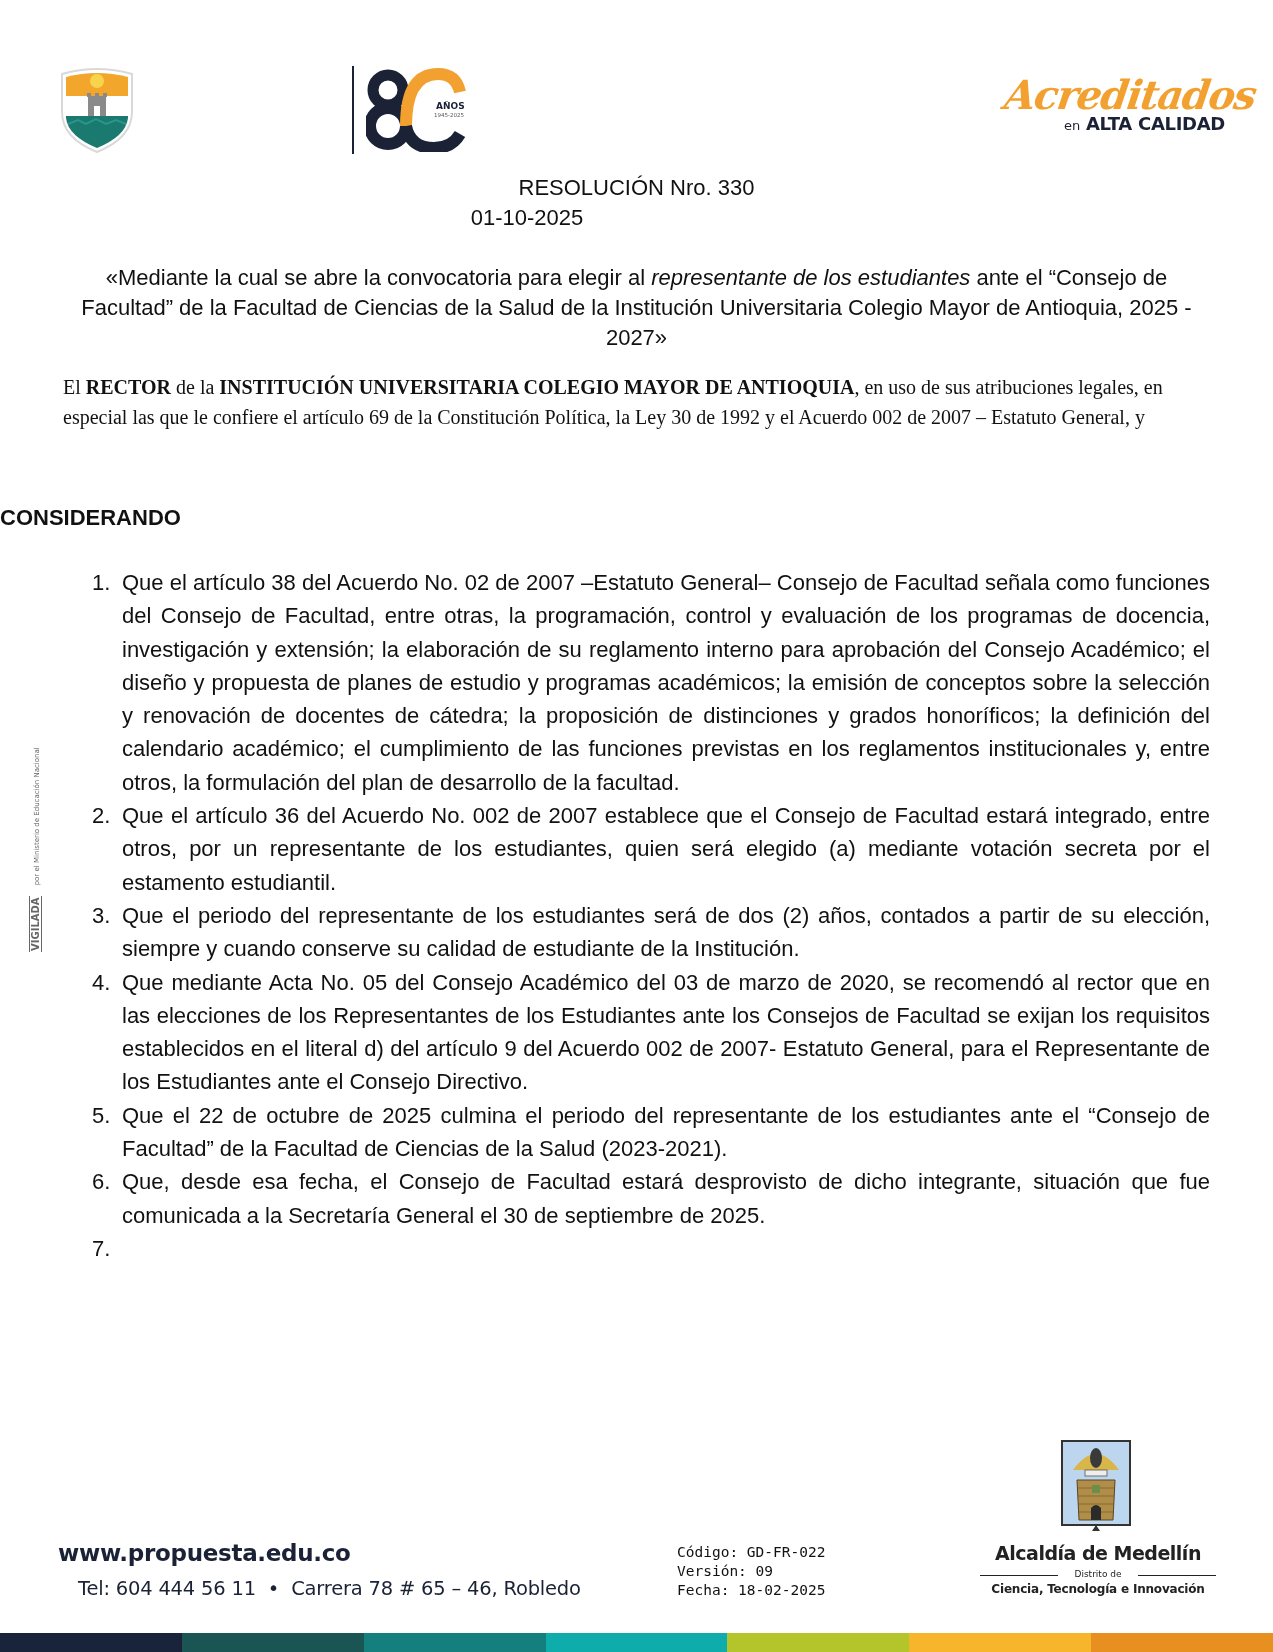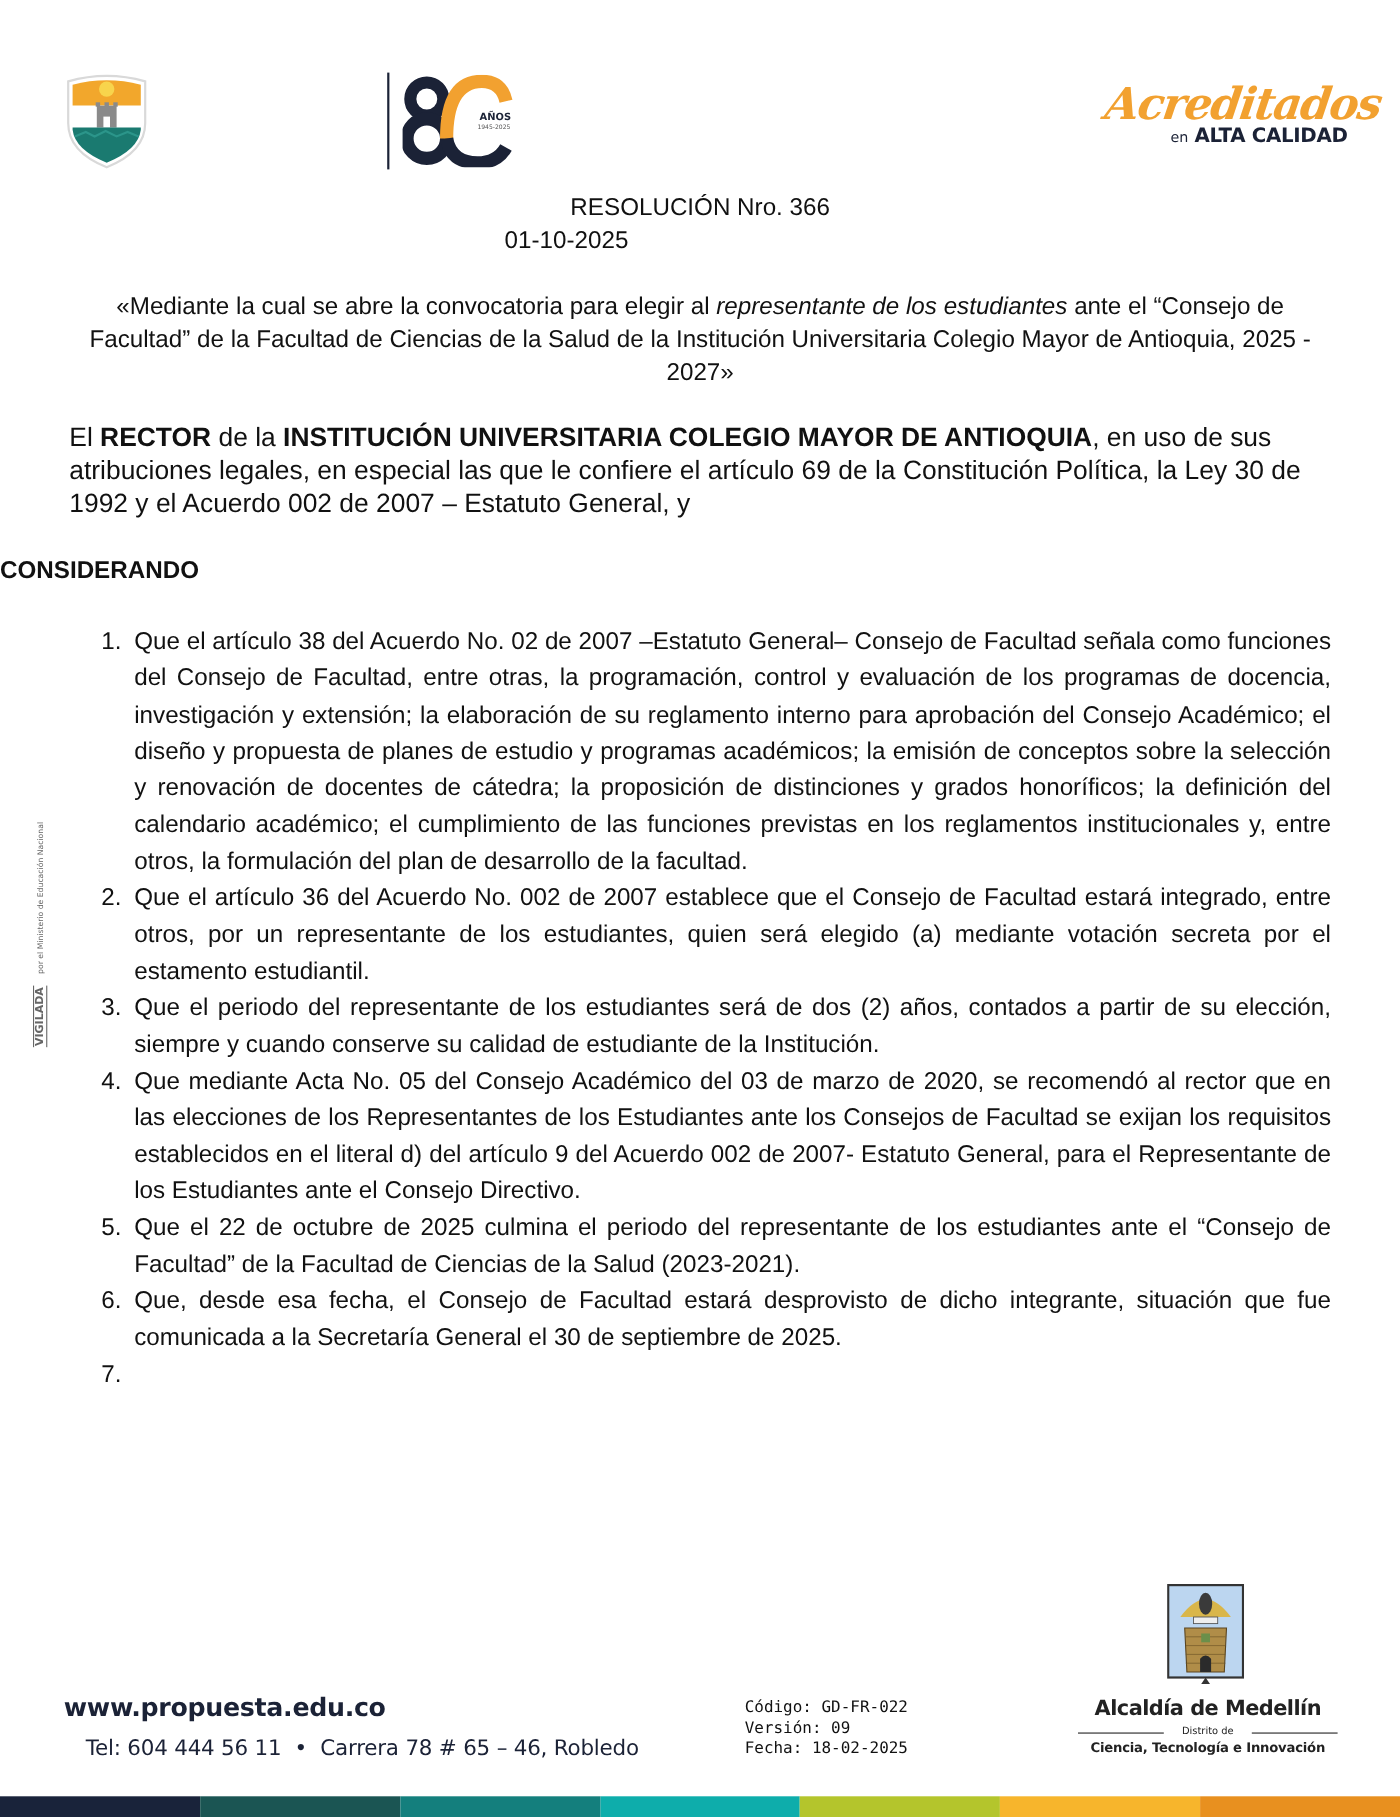--- a/index.html
+++ b/index.html
@@ -20,24 +20,24 @@
   .acreditados .script { font-family: "DejaVu Serif", serif; font-style: italic; font-weight: bold; font-size: 40px; color: #f2a130; letter-spacing: -1.5px; line-height: 46px; transform: skewX(-8deg); display: inline-block; }
   .acreditados .sub { font-family: "DejaVu Sans", sans-serif; color: #1b2236; font-size: 18px; line-height: 20px; margin-top: -4px; }
   .acreditados .sub .en { font-size: 13px; font-weight: normal; }
   .acreditados .sub .alta { font-weight: bold; letter-spacing: -0.3px; text-align: right; }
 
   
   .vigilada { position: absolute; left: 24px; top: 952px; transform-origin: 0 0; transform: rotate(-90deg); white-space: nowrap; font-family: "DejaVu Sans", sans-serif; color: #666; }
   .vigilada .v1 { font-size: 10px; font-weight: bold; border-top: 1px solid #666; border-bottom: 1px solid #666; padding: 0 1px; }
   .vigilada .v2 { font-size: 7px; margin-left: 6px; }
   .res-title { position: absolute; left: 0; width: 1273px; top: 173px; text-align: center; font-size: 22px; line-height: 30px; }
-  .res-date { position: absolute; left: 0; width: 1030px; top: 203px; text-align: center; font-size: 22px; line-height: 30px; }
+  .res-date { position: absolute; left: 12px; width: 1030px; top: 203px; text-align: center; font-size: 22px; line-height: 30px; }
   .subject { position: absolute; left: 80px; width: 1113px; top: 263px; text-align: center; font-size: 22px; line-height: 30px; }
   .subject em { font-style: italic; }
-  .preamble { position: absolute; left: 63px; width: 1150px; top: 383px; font-size: 24px; line-height: 30px; }
+  .preamble { position: absolute; left: 63px; width: 1150px; top: 372px; font-size: 20px; line-height: 30px; font-family: Liberation Serif, serif; }
   .preamble b { font-weight: bold; }
   .considerando { position: absolute; left: 0; width: 1273px; top: 503px; text-align: left; font-size: 22px; font-weight: bold; line-height: 30px; }
 
   .considerations { position: absolute; left: 92px; width: 1118px; top: 566px; list-style: none; }
   .considerations li { position: relative; padding-left: 30px; font-size: 22px; line-height: 33.3px; text-align: justify; }
   .considerations li .num { position: absolute; left: 0; top: 0; }
 
   
   .footer-web { position: absolute; left: 58px; top: 1540px; font-family: "DejaVu Sans", sans-serif; font-weight: bold; font-size: 23px; color: #1b2236; letter-spacing: -0.3px; }
   .footer-contact { position: absolute; left: 58px; top: 1577px; font-family: "DejaVu Sans", sans-serif; font-size: 19.5px; color: #1b2236; letter-spacing: -0.2px; margin-left: 20px; }
@@ -88,21 +88,21 @@
     <span class="en">en</span>
     <span class="alta">ALTA CALIDAD</span>
   </div>
 </div>
 
 <div class="vigilada">
   <span class="v1">VIGILADA</span>
   <span class="v2">por el Ministerio de Educación Nacional</span>
 </div>
 
-<div class="res-title">RESOLUCIÓN Nro. 366</div>
+<div class="res-title">RESOLUCIÓN Nro. 330</div>
 <div class="res-date">01-10-2025</div>
 
 <div class="subject">
   <span>«Mediante la cual se abre la convocatoria para elegir al </span><em>representante de los estudiantes</em><span> ante el “Consejo de Facultad” de la Facultad de Ciencias de la Salud de la Institución Universitaria Colegio Mayor de Antioquia, 2025 - 2027»</span>
 </div>
 
 <div class="preamble">
   <span>El </span><b>RECTOR</b><span> de la </span><b>INSTITUCIÓN UNIVERSITARIA COLEGIO MAYOR DE ANTIOQUIA</b><span>, en uso de sus atribuciones legales, en especial las que le confiere el artículo 69 de la Constitución Política, la Ley 30 de 1992 y el Acuerdo 002 de 2007 – Estatuto General, y</span>
 </div>
 

